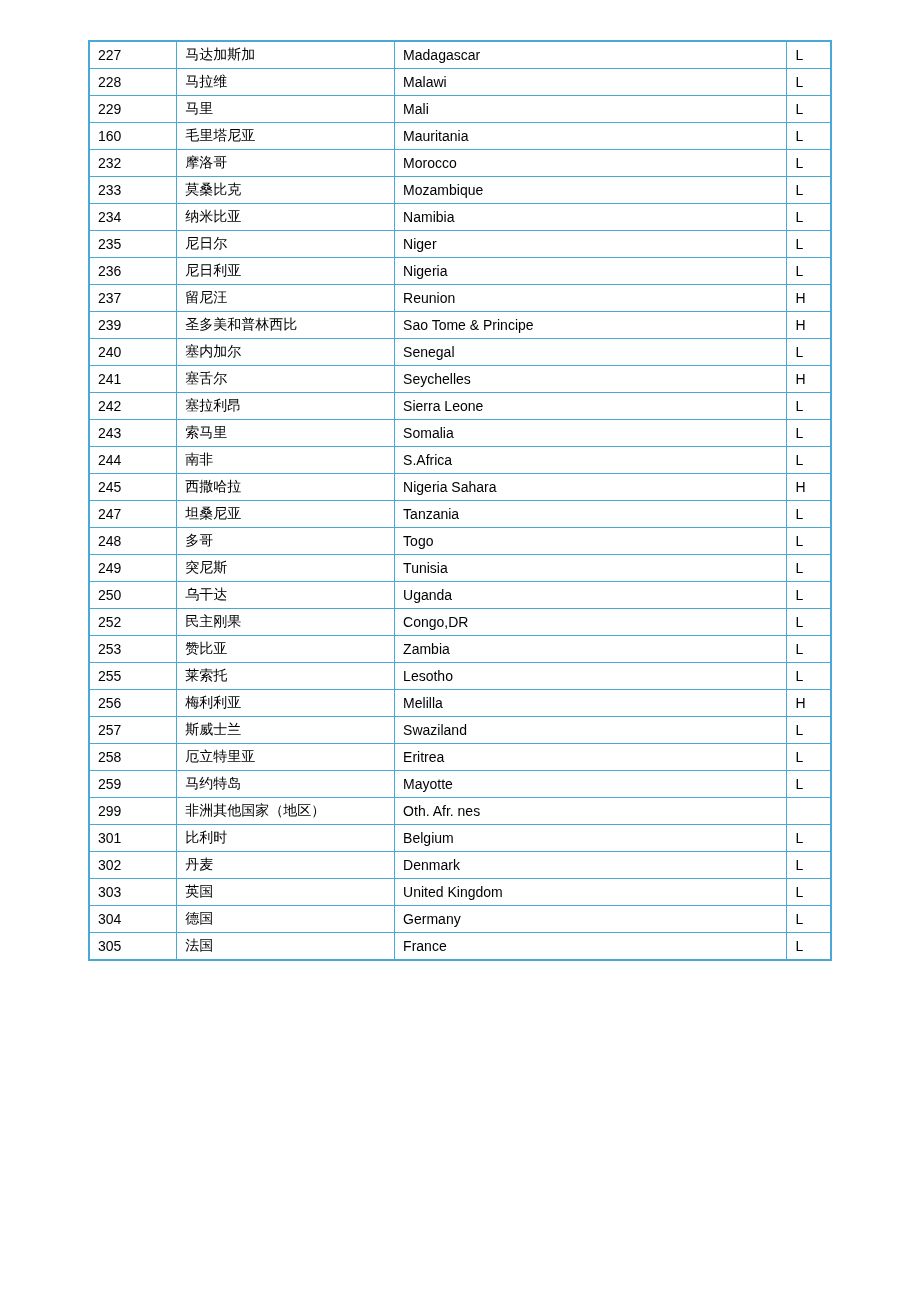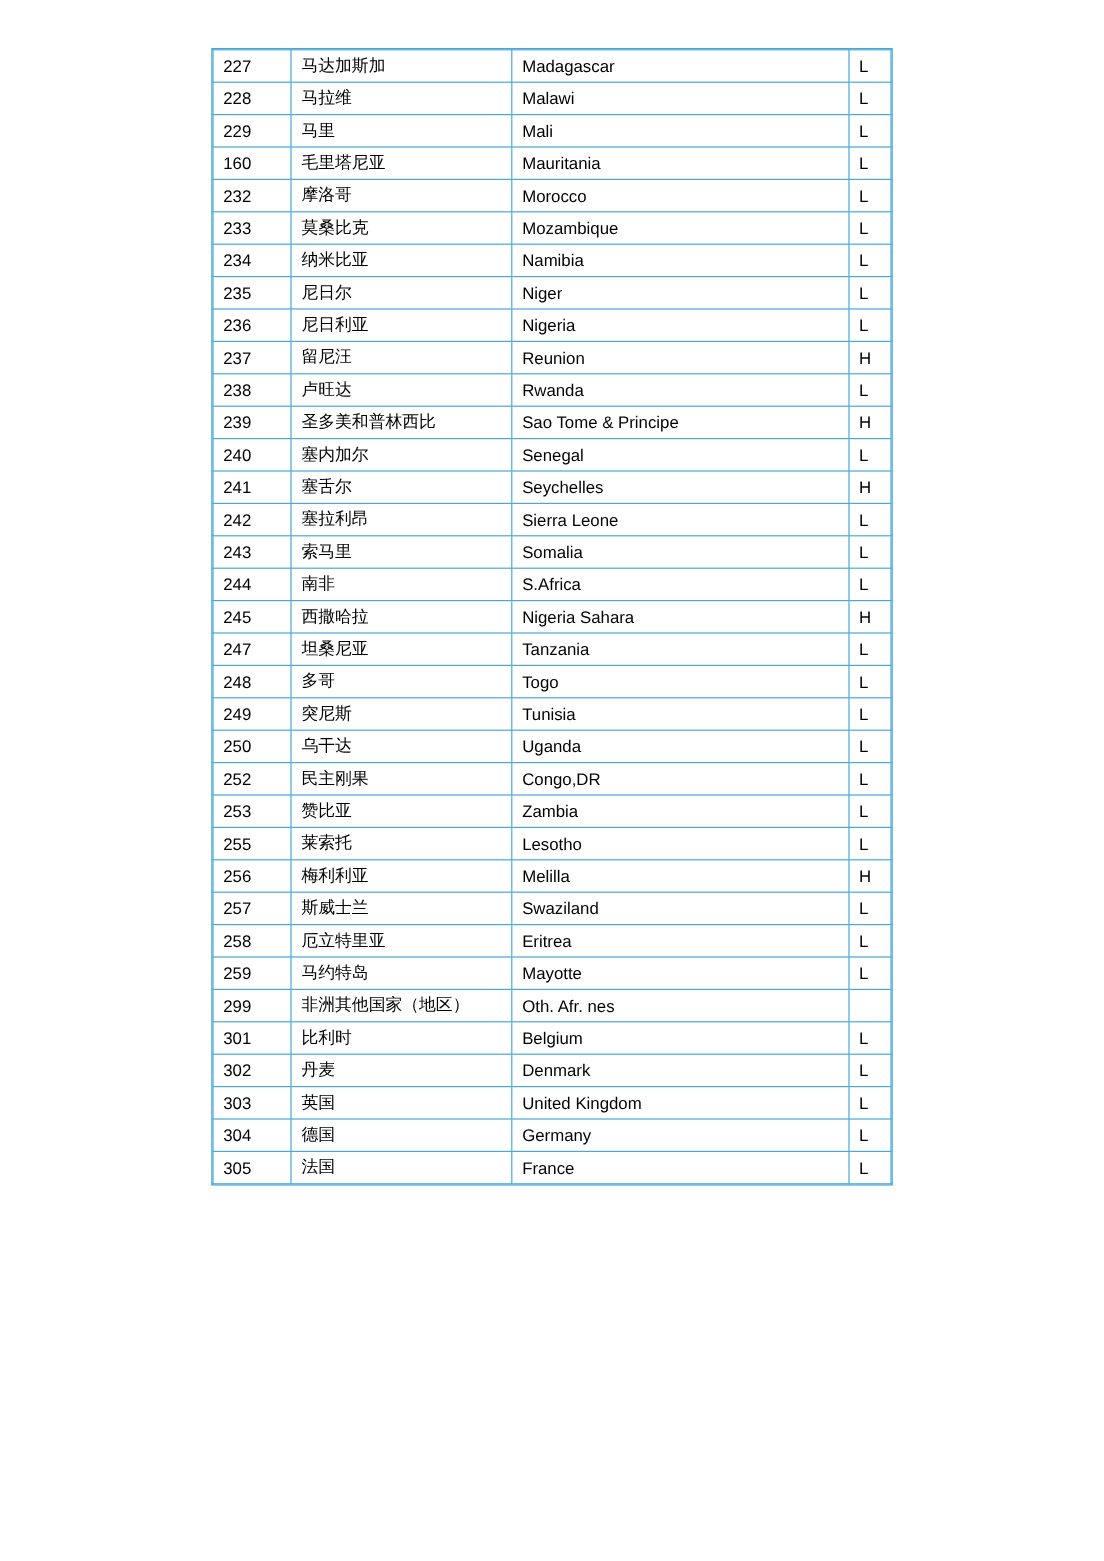--- a/index.html
+++ b/index.html
@@ -8,21 +8,21 @@
       font-family: Arial, sans-serif;
       font-size: 14px;
       display: flex;
       justify-content: center;
       align-items: flex-start;
       padding: 40px 20px;
       min-height: 1301px;
     }
     .table-wrapper {
       border: 1.5px solid #4aa8d8;
-      width: 568px;
+      width: 744px;
     }
     table {
       width: 100%;
       border-collapse: collapse;
     }
     td {
       border: 1px solid #4aa8d8;
       padding: 4px 8px;
       color: #000;
       white-space: nowrap;
@@ -100,26 +100,20 @@
     <td>Nigeria</td>
     <td>L</td>
   </tr>
         <tr>
     <td>237</td>
     <td>留尼汪</td>
     <td>Reunion</td>
     <td>H</td>
   </tr>
         <tr>
-    <td>238</td>
-    <td>卢旺达</td>
-    <td>Rwanda</td>
-    <td>L</td>
-  </tr>
-        <tr>
     <td>239</td>
     <td>圣多美和普林西比</td>
     <td>Sao Tome &amp; Principe</td>
     <td>H</td>
   </tr>
         <tr>
     <td>240</td>
     <td>塞内加尔</td>
     <td>Senegal</td>
     <td>L</td>

